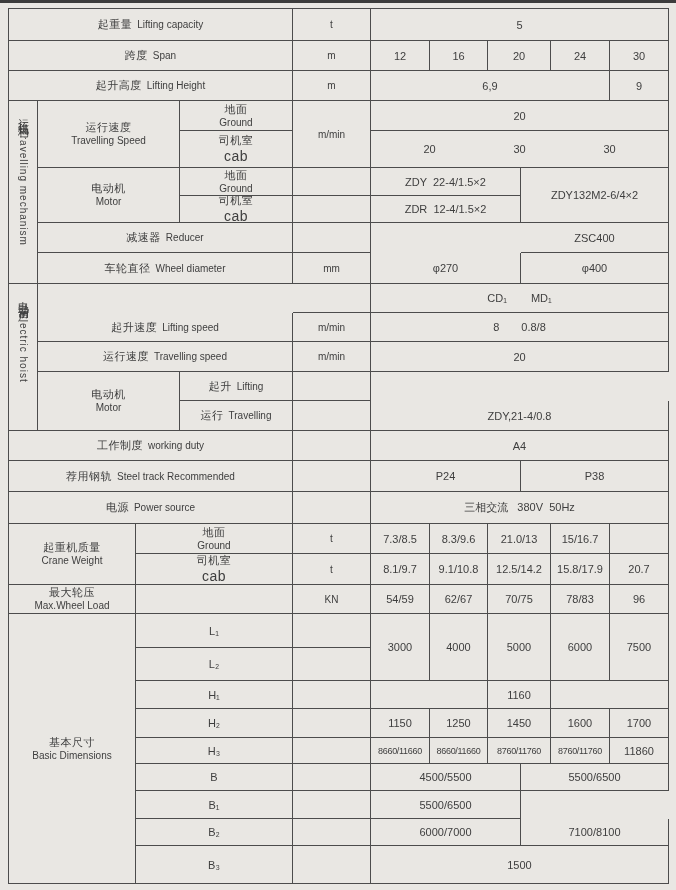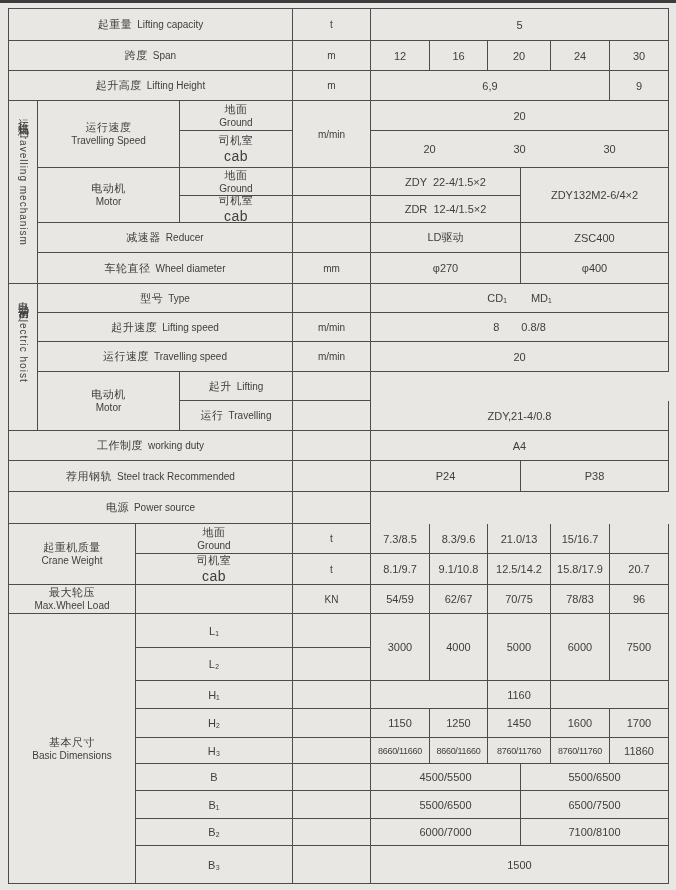--- a/index.html
+++ b/index.html
@@ -113,40 +113,35 @@
   <div class="c" style="grid-area:7/5/8/6"></div>
   <div class="c" style="grid-area:6/6/7/9">ZDY  22-4/1.5×2</div>
   <div class="c" style="grid-area:7/6/8/9">ZDR  12-4/1.5×2</div>
   <div class="c" style="grid-area:6/9/8/12">ZDY132M2-6/4×2</div>
 
   <div class="c" style="grid-area:8/2/9/5">
     <span class="zh">减速器</span>
     <span class="en">Reducer</span>
   </div>
   <div class="c" style="grid-area:8/5/9/6"></div>
-  <div class="c" style="grid-area:8/6/9/9">LD驱动</div>
   <div class="c" style="grid-area:8/9/9/12">ZSC400</div>
 
   <div class="c" style="grid-area:9/2/10/5">
     <span class="zh">车轮直径</span>
     <span class="en">Wheel diameter</span>
   </div>
   <div class="c unit" style="grid-area:9/5/10/6">mm</div>
   <div class="c" style="grid-area:9/6/10/9">φ270</div>
   <div class="c" style="grid-area:9/9/10/12">φ400</div>
 
   <div class="c vlab" style="grid-area:10/1/15/2">
     <span class="vzh">电动葫芦</span>
     <span class="ven">Electric hoist</span>
   </div>
 
-  <div class="c" style="grid-area:10/2/11/5">
-    <span class="zh">型号</span>
-    <span class="en">Type</span>
-  </div>
   <div class="c" style="grid-area:10/5/11/6"></div>
   <div class="c pair-sm" style="grid-area:10/6/11/12">
     <span>CD₁</span>
     <span>MD₁</span>
   </div>
 
   <div class="c" style="grid-area:11/2/12/5">
     <span class="zh">起升速度</span>
     <span class="en">Lifting speed</span>
   </div>
@@ -192,20 +187,21 @@
   </div>
   <div class="c" style="grid-area:16/5/17/6"></div>
   <div class="c" style="grid-area:16/6/17/9">P24</div>
   <div class="c" style="grid-area:16/9/17/12">P38</div>
 
   <div class="c" style="grid-area:17/1/18/5">
     <span class="zh">电源</span>
     <span class="en">Power source</span>
   </div>
   <div class="c" style="grid-area:17/5/18/6"></div>
+  <div class="c" style="grid-area:17/6/18/12">三相交流   380V  50Hz</div>
 
   <div class="c col" style="grid-area:18/1/20/3">
     <span class="zh">起重机质量</span>
     <span class="en">Crane Weight</span>
   </div>
   <div class="c col" style="grid-area:18/3/19/5">
     <span class="zh">地面</span>
     <span class="en">Ground</span>
   </div>
   <div class="c col" style="grid-area:19/3/20/5">
@@ -275,21 +271,20 @@
   <div class="c" style="grid-area:25/11/26/12">11860</div>
 
   <div class="c" style="grid-area:26/3/27/5">B</div>
   <div class="c" style="grid-area:26/5/27/6"></div>
   <div class="c" style="grid-area:26/6/27/9">4500/5500</div>
   <div class="c" style="grid-area:26/9/27/12">5500/6500</div>
 
   <div class="c" style="grid-area:27/3/28/5">B₁</div>
   <div class="c" style="grid-area:27/5/28/6"></div>
   <div class="c" style="grid-area:27/6/28/9">5500/6500</div>
-  <div class="c" style="grid-area:27/9/28/12">6500/7500</div>
 
   <div class="c" style="grid-area:28/3/29/5">B₂</div>
   <div class="c" style="grid-area:28/5/29/6"></div>
   <div class="c" style="grid-area:28/6/29/9">6000/7000</div>
   <div class="c" style="grid-area:28/9/29/12">7100/8100</div>
 
   <div class="c" style="grid-area:29/3/30/5">B₃</div>
   <div class="c" style="grid-area:29/5/30/6"></div>
   <div class="c" style="grid-area:29/6/30/12">1500</div>
 

